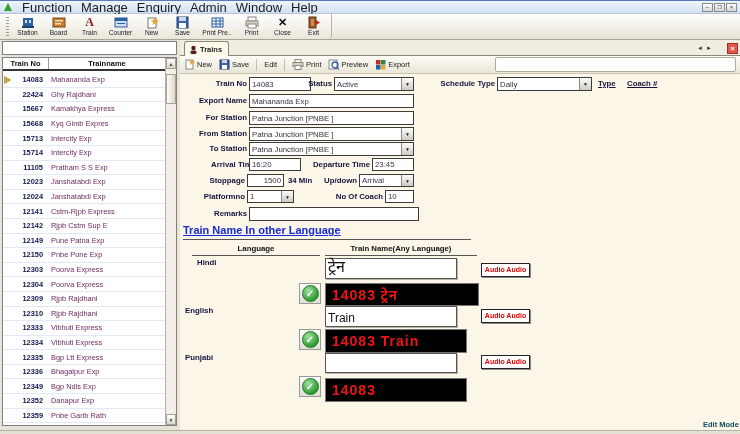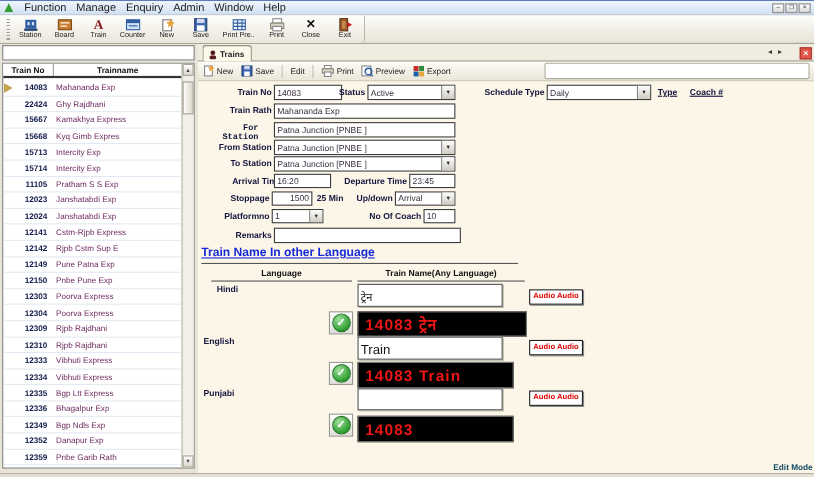--- a/index.html
+++ b/index.html
@@ -2,21 +2,21 @@
 <html><head>
 <meta charset="utf-8">
 <style>
   * { margin:0; padding:0; box-sizing:border-box; font-family:"Liberation Sans", sans-serif; }
   html,body { width:740px; height:434px; }
   #window { position:relative; width:740px; height:434px; background:#e8e5d8; overflow:hidden; border-top:1px solid #5a7bb5; }
 
   
   .menubar { position:absolute; left:0; top:0; width:740px; height:13px;
     background:linear-gradient(#eef5fd,#d2e0f2); display:flex; align-items:center; gap:9px; padding-left:3px;
-    font-size:10px; color:#1c1c1c; border-bottom:1px solid #b9c6da; }
+    font-size:13px; color:#1c1c1c; border-bottom:1px solid #b9c6da; }
   .app-logo { width:10px; height:10px; position:relative; }
   .app-logo::before { content:""; position:absolute; left:1px; top:1px;
     border-left:4px solid transparent; border-right:4px solid transparent; border-bottom:8px solid #2f9e2f; }
   .menu-item { cursor:default; }
   .win-controls { position:absolute; right:3px; top:2px; display:flex; gap:1px; }
   .win-btn { width:11px; height:9px; background:linear-gradient(#ffffff,#d6d6d6); border:1px solid #8a8a8a;
     font-size:6px; line-height:6px; text-align:center; color:#333; }
   .i-min::before{content:"–";} .i-restore::before{content:"❐"; font-size:5px;} .i-closew::before{content:"×";}
 
   
@@ -87,21 +87,21 @@
   .unit { position:absolute; font-size:7.8px; font-weight:bold; color:#14143f; }
   .hlink { position:absolute; font-size:7.8px; font-weight:bold; color:#14143f; text-decoration:underline; }
 
   .section-head { position:absolute; left:3px; top:150px; width:288px; border-bottom:1px solid #555; padding-bottom:3px;
     font-size:11px; font-weight:bold; color:#1629d8; }
   .section-head span { text-decoration:underline; }
   .colhead { position:absolute; font-size:7.8px; font-weight:bold; color:#111; text-align:center; border-bottom:1px solid #555; padding-bottom:2px;}
 
   .lang-label { position:absolute; font-size:7.8px; font-weight:bold; color:#14143f; }
   .lang-in { position:absolute; background:#fff; border:1px solid #555; box-shadow:1px 1px 0 #b9b5a5;
-    display:flex; align-items:flex-end; padding:1px 2px; font-size:10px; color:#111; }
+    display:flex; align-items:flex-end; padding:1px 2px; font-size:16px; color:#111; }
   .led { position:absolute; background:#000; border:1px solid #777; color:#f01515;
     font-family:"DejaVu Sans Mono","DejaVu Sans",monospace; font-weight:bold; font-size:14px;
     display:flex; align-items:center; padding-left:6px; letter-spacing:1px; white-space:nowrap; overflow:hidden; }
   .audio-btn { position:absolute; width:49px; height:14px; background:#fff; border:1px solid #222; box-shadow:1px 1px 0 #888;
     font-size:7px; font-weight:bold; color:#e00000; text-align:center; line-height:12px; }
   .chk-btn { position:absolute; width:22px; height:21px; background:linear-gradient(#ffffff,#dededa); border:1px solid #9a9a94;
     display:flex; align-items:center; justify-content:center; }
   .chk-circle { width:17px; height:17px; border-radius:50%; background:radial-gradient(circle at 35% 30%, #9fe09f, #2f9e2f 70%);
     border:1px solid #247524; color:#fff; font-size:10px; font-weight:bold; text-align:center; line-height:16px; }
   .chk-circle::before{content:"✓";}
@@ -416,24 +416,24 @@
         <span class="arr"></span>
     </div>
     <span class="flabel" style="left:252px; top:5px; width:63px;">Schedule Type</span>
     <div class="dd" style="left:317px; top:3px; width:95px; height:14px;">
       <span class="val">Daily</span>
         <span class="arr"></span>
     </div>
     <span class="hlink" style="left:418px; top:5px;">Type</span>
     <span class="hlink" style="left:447px; top:5px;">Coach #</span>
 
-    <span class="flabel" style="left:0px; top:22px; width:67px;">Train Rath</span>
+    <span class="flabel" style="left:0px; top:22px; width:67px;">Export Name</span>
     <input class="fin" style="left: 69px; top: 20px; width: 165px; height: 14px;" value="Mahananda Exp">
 
-    <span class="flabel" style="left:4px; top:39px; width:51px;font-family:Liberation Mono, monospace;">For Station</span>
+    <span class="flabel" style="left:16px; top:39px; width:51px;">For Station</span>
     <input class="fin" style="left: 69px; top: 37px; width: 165px; height: 14px;" value="Patna Junction [PNBE ]">
 
     <span class="flabel" style="left:0px; top:55px; width:67px;">From Station</span>
     <div class="dd" style="left:69px; top:53px; width:165px; height:14px;">
       <span class="val">Patna Junction [PNBE ]</span>
         <span class="arr"></span>
     </div>
 
     <span class="flabel" style="left:0px; top:70px; width:67px;">To Station</span>
     <div class="dd" style="left:69px; top:68px; width:165px; height:14px;">
@@ -441,21 +441,21 @@
         <span class="arr"></span>
     </div>
 
     <span class="flabel" style="left:0px; top:86px; width:76px;padding-left:20px;">Arrival Time</span>
     <input class="fin" style="left: 69px; top: 84px; width: 52px; height: 13px;" value="16:20">
     <span class="flabel" style="left:120px; top:86px; width:70px;">Departure Time</span>
     <input class="fin" style="left: 192px; top: 84px; width: 42px; height: 13px;" value="23:45">
 
     <span class="flabel" style="left:0px; top:102px; width:65px;">Stoppage</span>
     <input class="fin" style="left: 67px; top: 100px; width: 37px; height: 13px; text-align: right;" value="1500">
-    <span class="unit" style="left:108px; top:102px;">25 Min</span>
+    <span class="unit" style="left:108px; top:102px;">34 Min</span>
     <span class="flabel" style="left:132px; top:102px; width:45px;">Up/down</span>
     <div class="dd" style="left:179px; top:100px; width:55px; height:13px;">
       <span class="val">Arrival</span>
         <span class="arr"></span>
     </div>
 
     <span class="flabel" style="left:0px; top:118px; width:65px;">Platformno</span>
     <div class="dd" style="left:67px; top:116px; width:47px; height:13px;">
       <span class="val">1</span>
         <span class="arr"></span>

